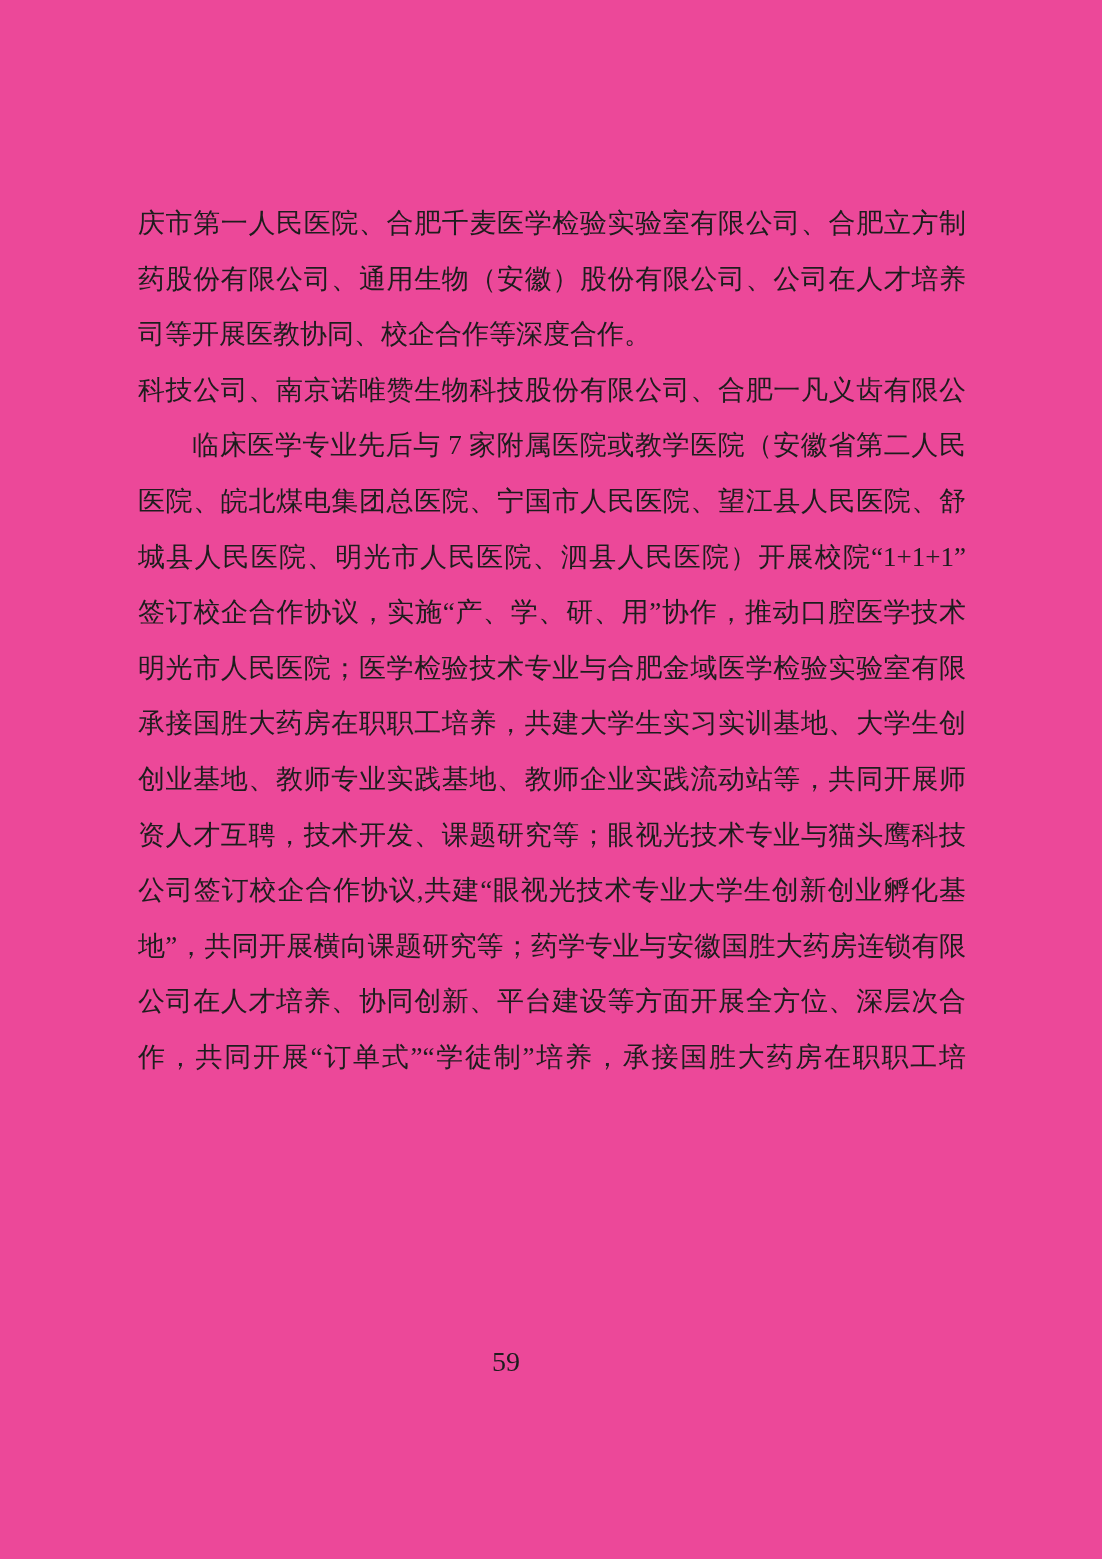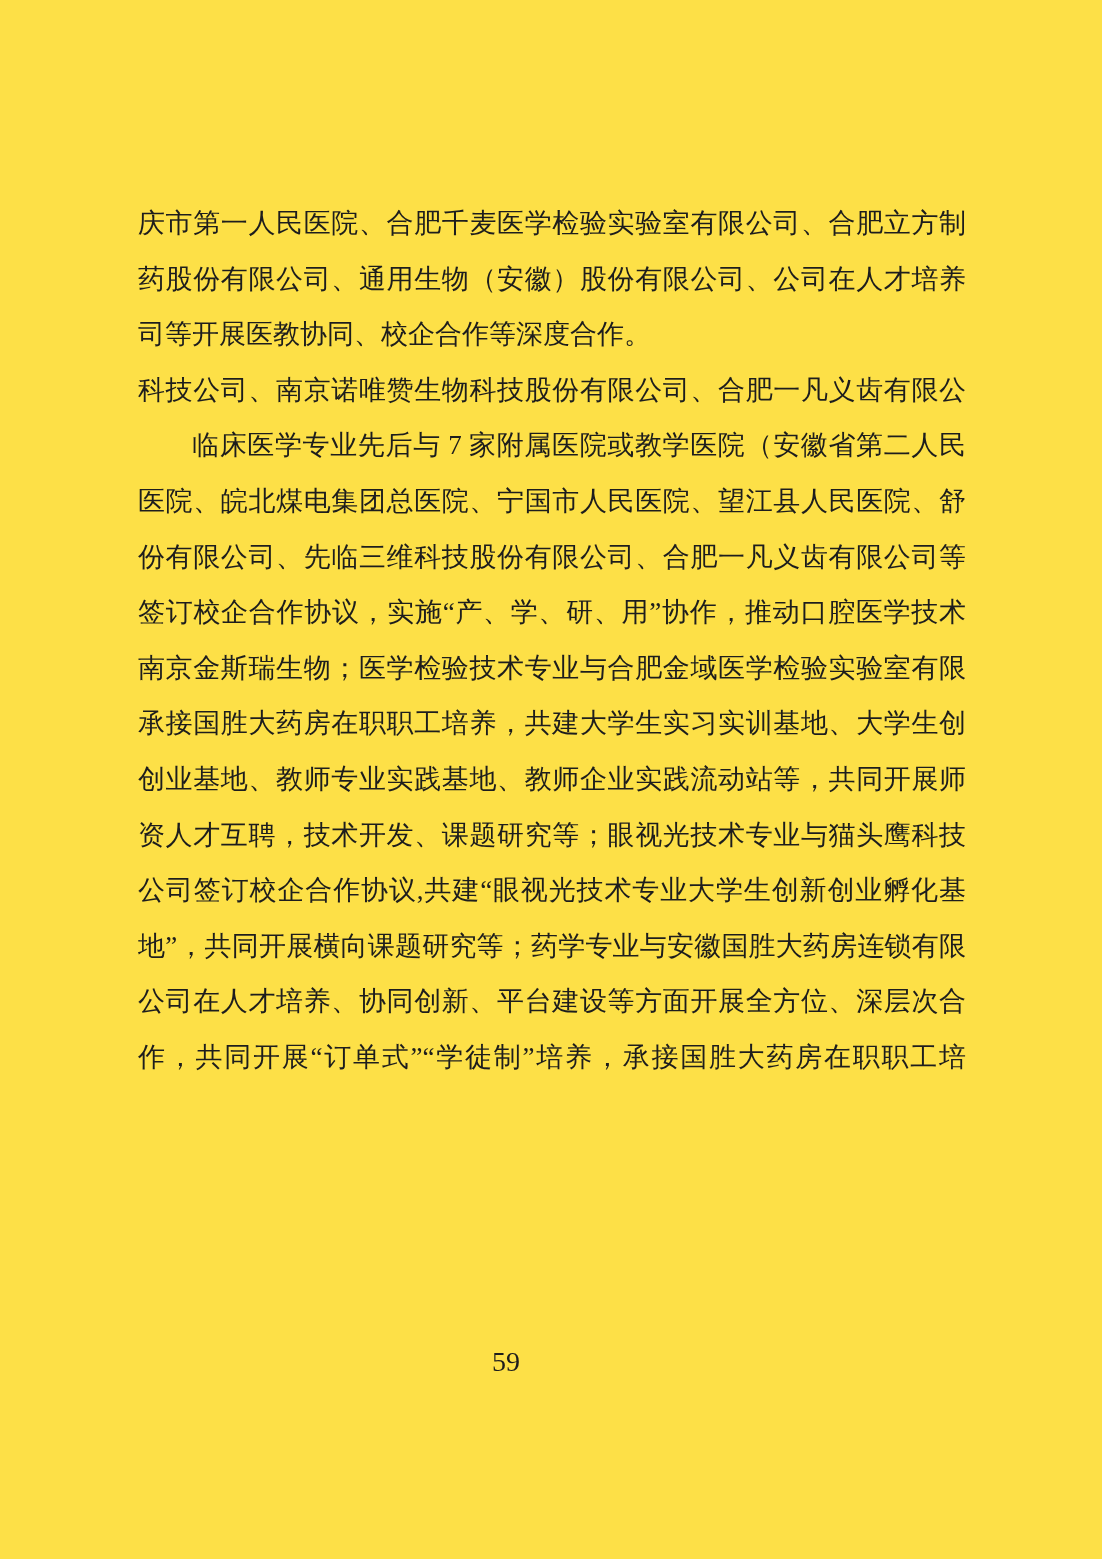--- a/index.html
+++ b/index.html
@@ -9,21 +9,21 @@
   body {
     width: 1102px;
     height: 1559px;
     background: #ffffff;
     font-family: "Liberation Serif", "DejaVu Serif", serif;
   }
   .page {
     position: relative;
     width: 1102px;
     height: 1559px;
-    background: #fde047;
+    background: #ec4899;
     overflow: hidden;
   }
   .text-block {
     position: absolute;
     left: 138px;
     top: 196px;
     width: 828px;
     color: #1d1d1d;
     font-size: 27px;
   }
@@ -63,23 +63,23 @@
   <div class="text-block" style="color: rgb(29, 29, 29);">
       <div class="paragraph">
         <div class="line">庆市第一人民医院、合肥千麦医学检验实验室有限公司、合肥立方制</div>
         <div class="line">药股份有限公司、通用生物（安徽）股份有限公司、公司在人才培养</div>
         <div class="line para-last">司等开展医教协同、校企合作等深度合作。</div>
         <div class="line">科技公司、南京诺唯赞生物科技股份有限公司、合肥一凡义齿有限公</div>
       </div>
       <div class="paragraph">
         <div class="line indent">临床医学专业先后与 7 家附属医院或教学医院（安徽省第二人民</div>
         <div class="line">医院、皖北煤电集团总医院、宁国市人民医院、望江县人民医院、舒</div>
-        <div class="line">份有限公司、先临三维科技股份有限公司、合肥一凡义齿有限公司等</div>
+        <div class="line">城县人民医院、明光市人民医院、泗县人民医院）开展校院“1+1+1”</div>
         <div class="line">签订校企合作协议，实施“产、学、研、用”协作，推动口腔医学技术</div>
-        <div class="line">南京金斯瑞生物；医学检验技术专业与合肥金域医学检验实验室有限</div>
+        <div class="line">明光市人民医院；医学检验技术专业与合肥金域医学检验实验室有限</div>
         <div class="line">承接国胜大药房在职职工培养，共建大学生实习实训基地、大学生创新</div>
         <div class="line">创业基地、教师专业实践基地、教师企业实践流动站等，共同开展师</div>
         <div class="line">资人才互聘，技术开发、课题研究等；眼视光技术专业与猫头鹰科技</div>
         <div class="line">公司签订校企合作协议,共建“眼视光技术专业大学生创新创业孵化基</div>
         <div class="line">地”，共同开展横向课题研究等；药学专业与安徽国胜大药房连锁有限</div>
         <div class="line">公司在人才培养、协同创新、平台建设等方面开展全方位、深层次合</div>
         <div class="line para-last">作，共同开展“订单式”“学徒制”培养，承接国胜大药房在职职工培养。</div>
       </div>
     </div>
   <div class="page-number" style="color: rgb(29, 29, 29);">59</div>

